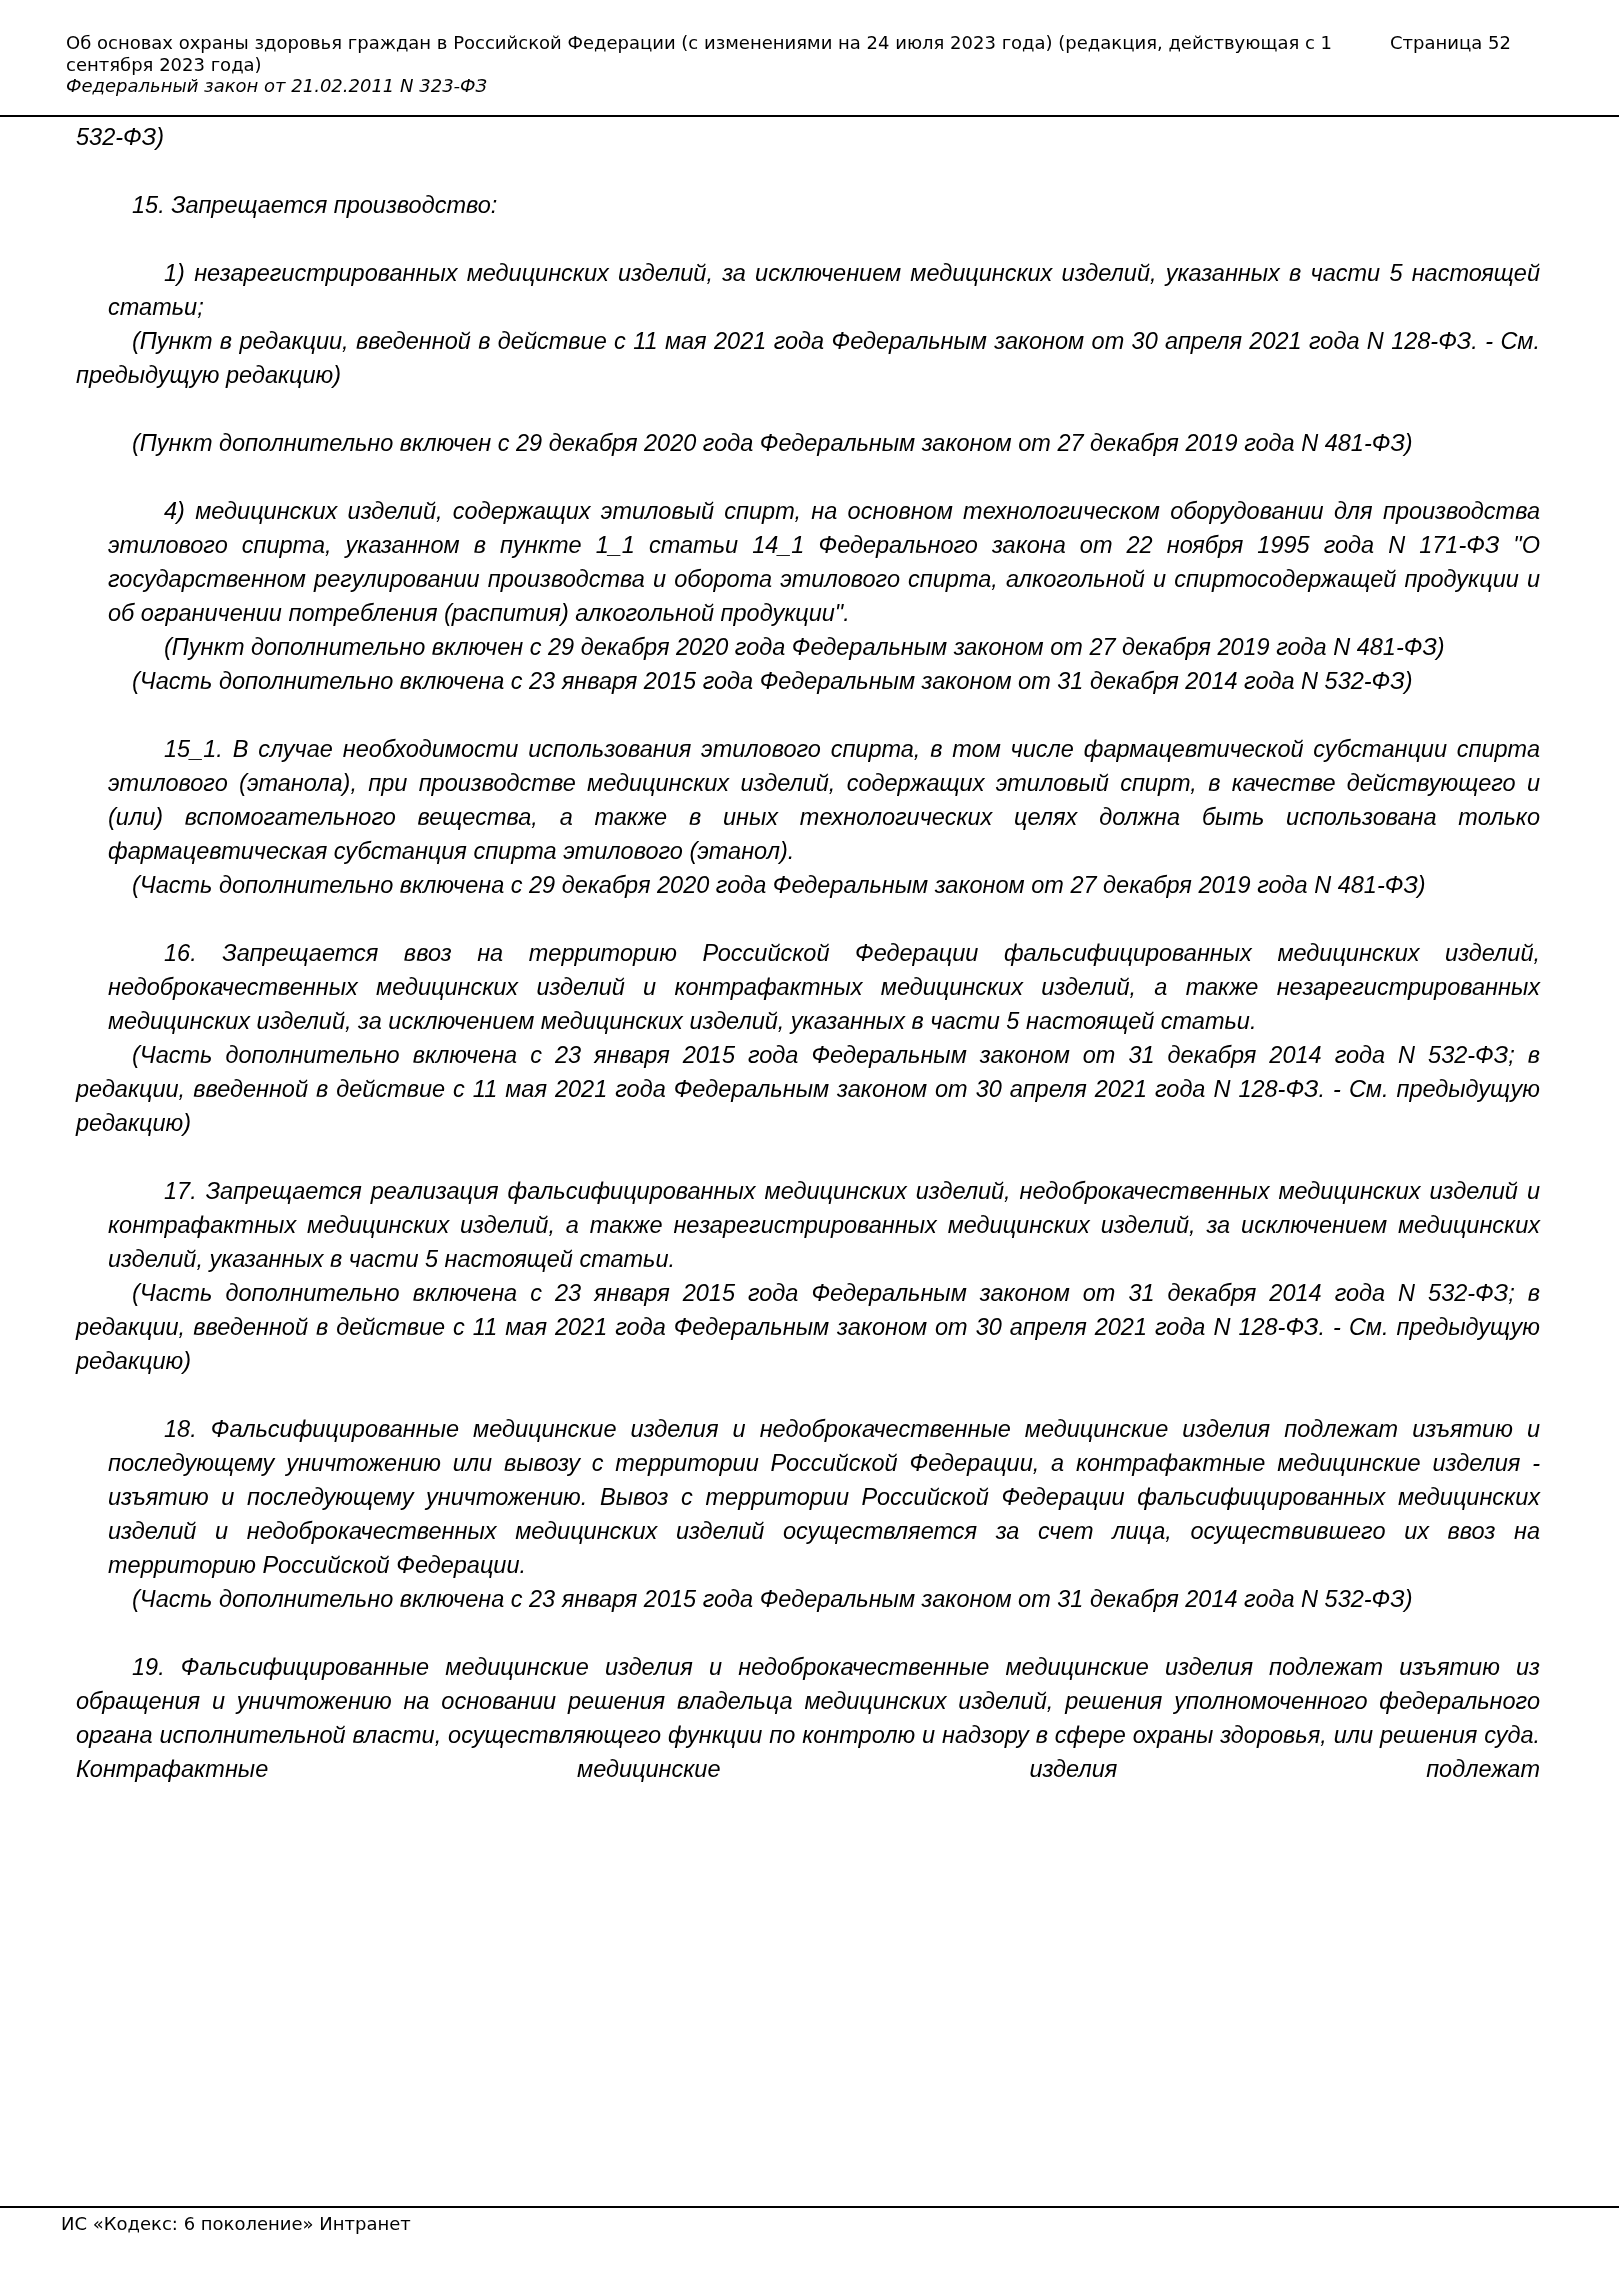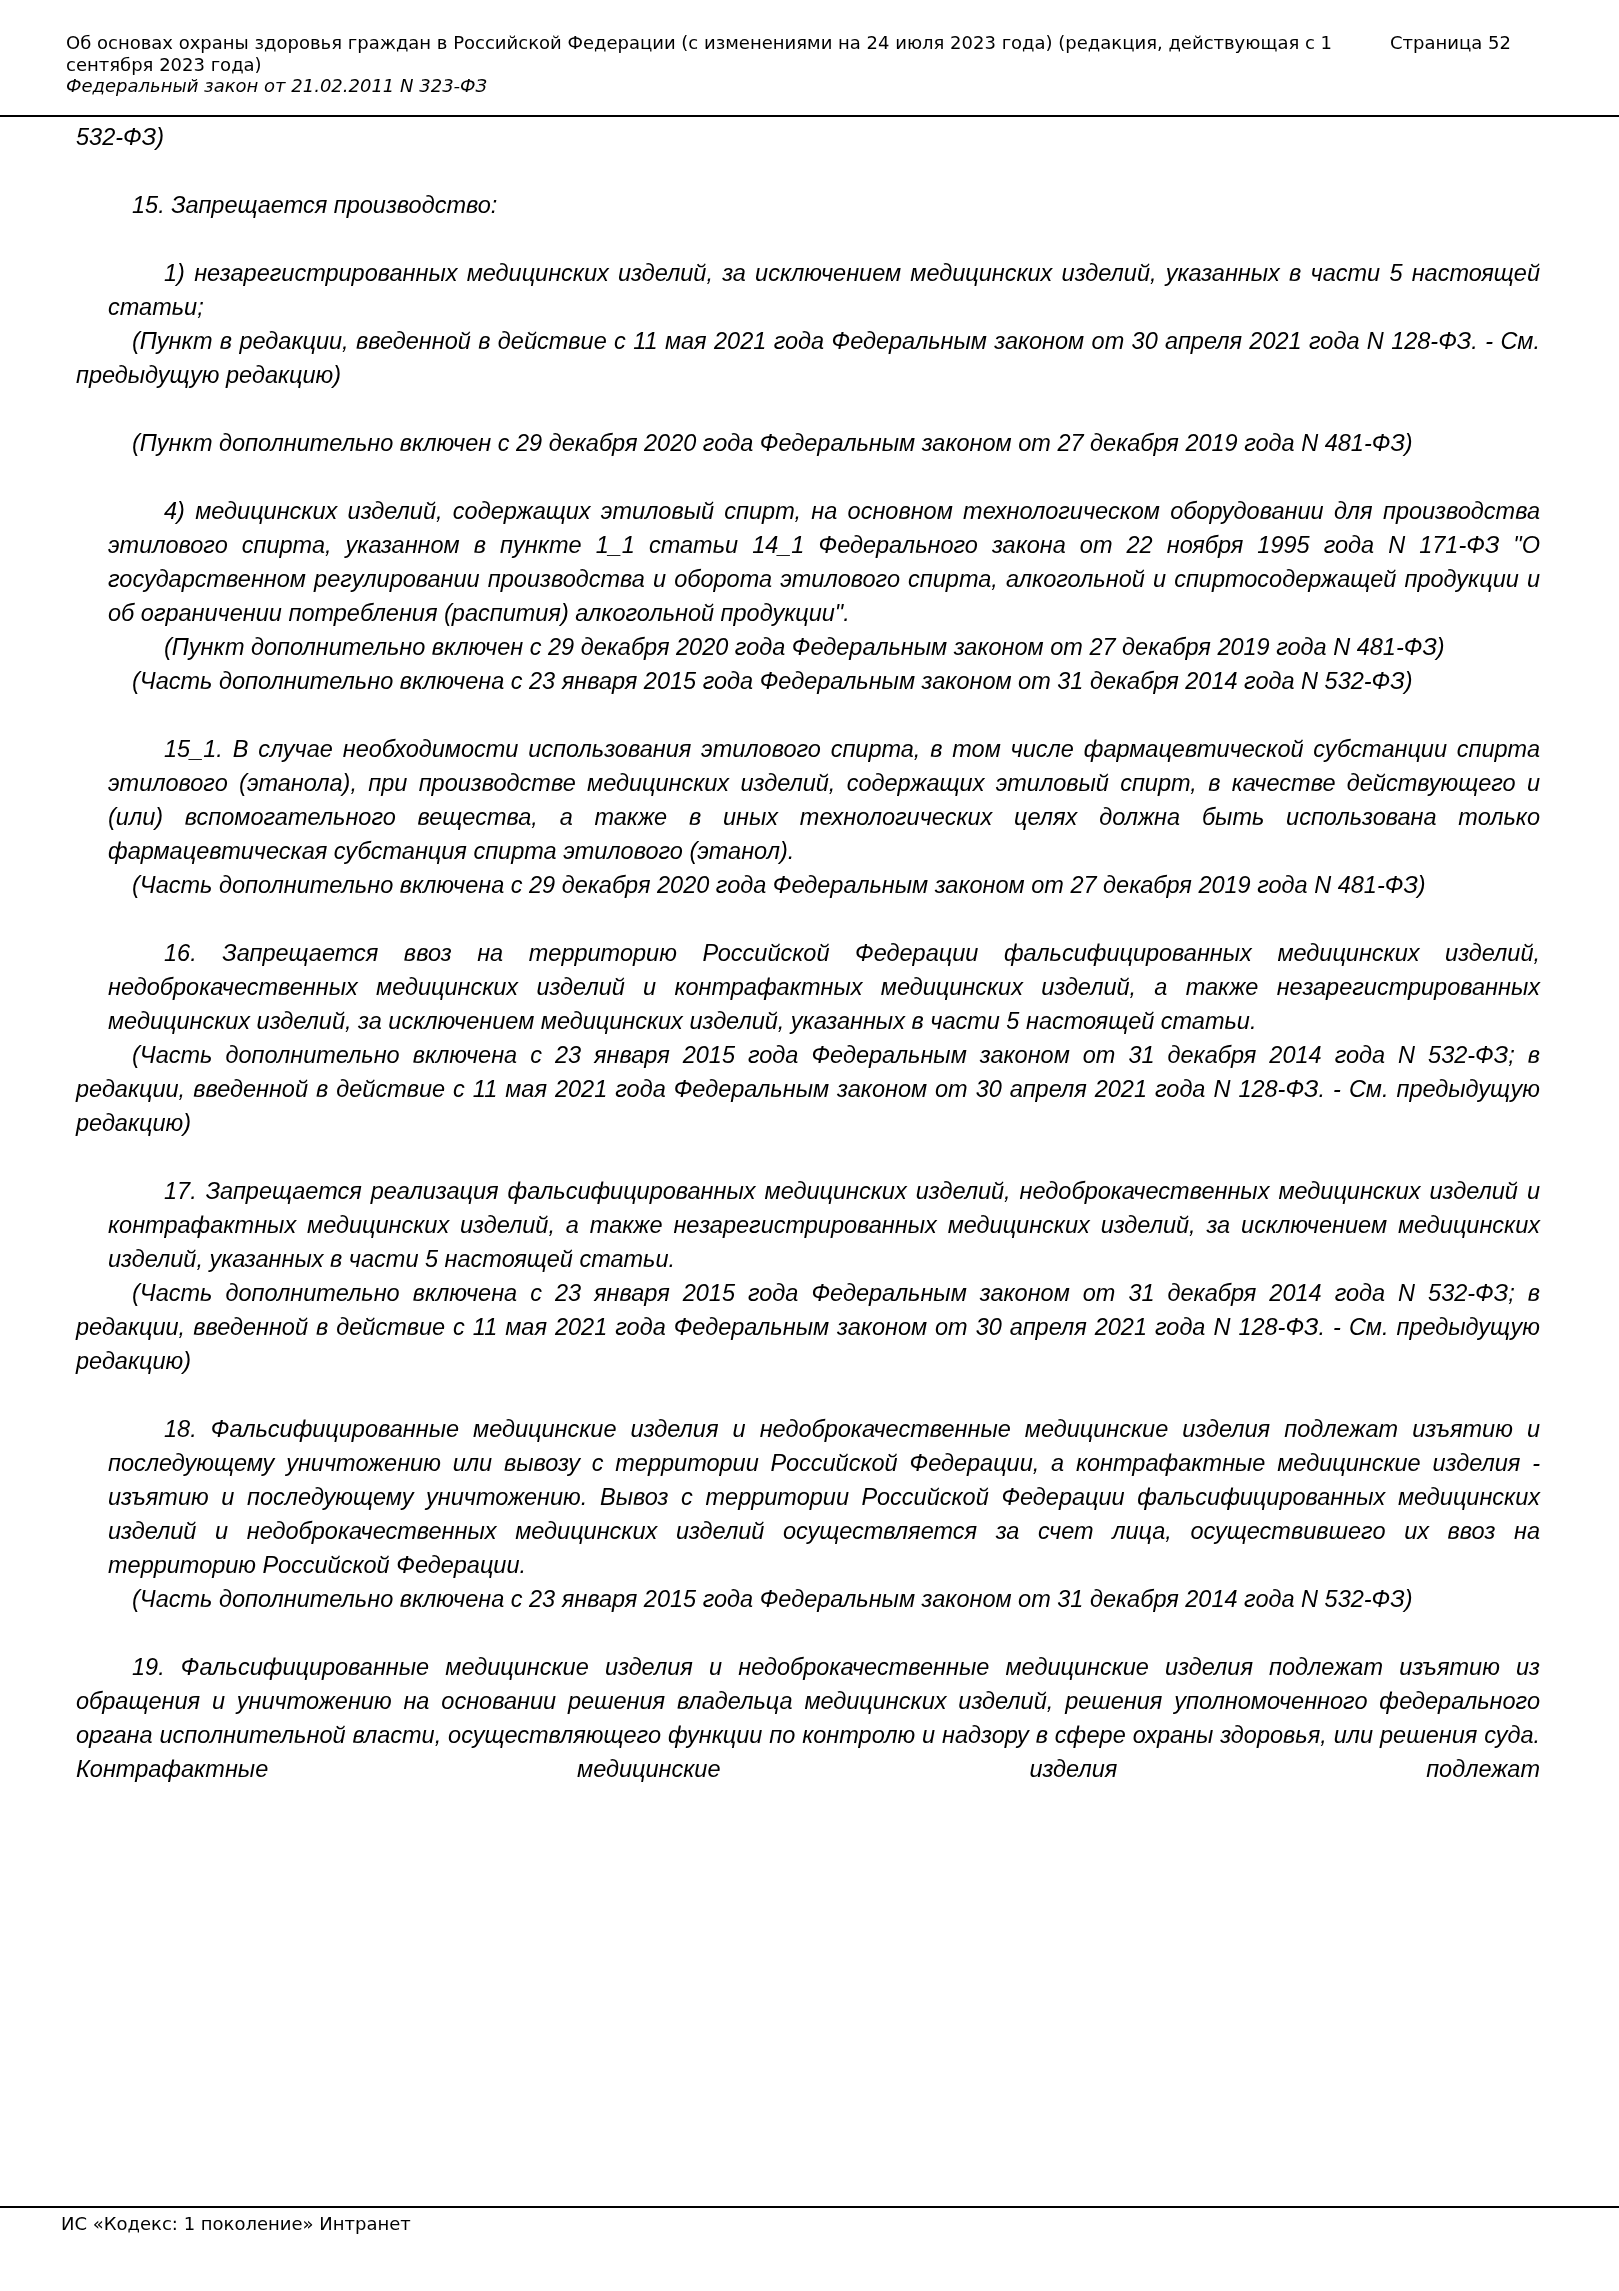--- a/index.html
+++ b/index.html
@@ -44,15 +44,15 @@
   <p>(Часть дополнительно включена с 23 января 2015 года Федеральным законом от 31 декабря 2014 года N 532-ФЗ; в редакции, введенной в действие с 11 мая 2021 года Федеральным законом от 30 апреля 2021 года N 128-ФЗ. - См. предыдущую редакцию)</p>
   <p class="nogap">17. Запрещается реализация фальсифицированных медицинских изделий, недоброкачественных медицинских изделий и контрафактных медицинских изделий, а также незарегистрированных медицинских изделий, за исключением медицинских изделий, указанных в части 5 настоящей статьи.</p>
   <p>(Часть дополнительно включена с 23 января 2015 года Федеральным законом от 31 декабря 2014 года N 532-ФЗ; в редакции, введенной в действие с 11 мая 2021 года Федеральным законом от 30 апреля 2021 года N 128-ФЗ. - См. предыдущую редакцию)</p>
   <p class="nogap">18. Фальсифицированные медицинские изделия и недоброкачественные медицинские изделия подлежат изъятию и последующему уничтожению или вывозу с территории Российской Федерации, а контрафактные медицинские изделия - изъятию и последующему уничтожению. Вывоз с территории Российской Федерации фальсифицированных медицинских изделий и недоброкачественных медицинских изделий осуществляется за счет лица, осуществившего их ввоз на территорию Российской Федерации.</p>
   <p>(Часть дополнительно включена с 23 января 2015 года Федеральным законом от 31 декабря 2014 года N 532-ФЗ)</p>
   <p class="last">19. Фальсифицированные медицинские изделия и недоброкачественные медицинские изделия подлежат изъятию из обращения и уничтожению на основании решения владельца медицинских изделий, решения уполномоченного федерального органа исполнительной власти, осуществляющего функции по контролю и надзору в сфере охраны здоровья, или решения суда. Контрафактные медицинские изделия подлежат</p>
 </div>
 
 <div class="ftr-rule"></div>
 <div class="ftr">
-  <div>ИС «Кодекс: 1 поколение» Интранет</div>
+  <div>ИС «Кодекс: 6 поколение» Интранет</div>
 </div>
 
 
 </body></html>

